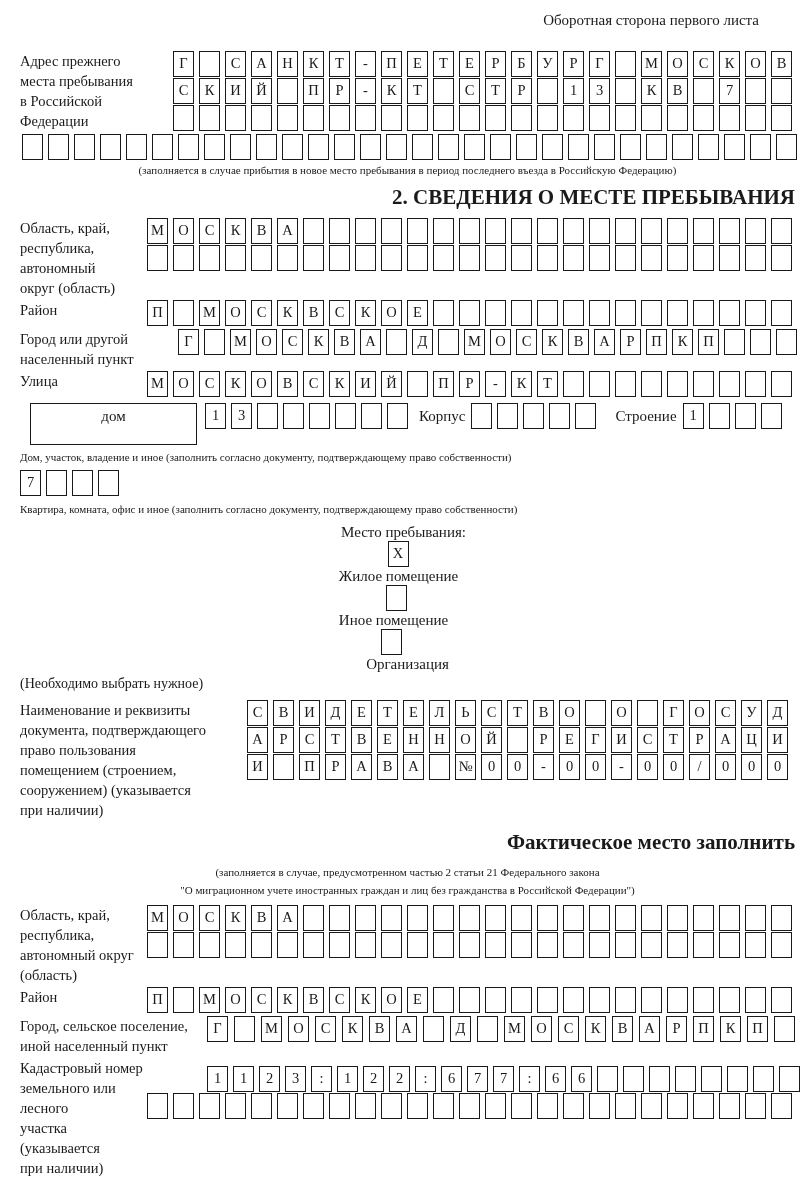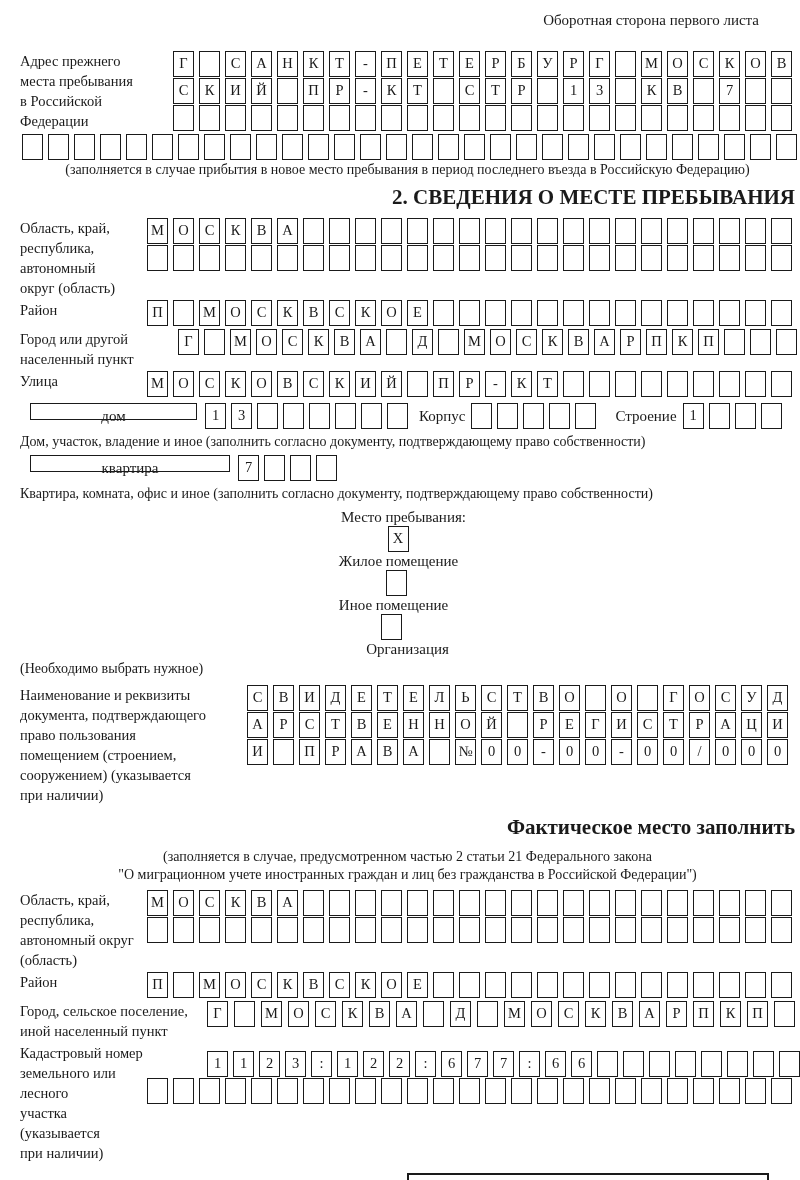--- a/index.html
+++ b/index.html
@@ -19,26 +19,26 @@
   .cellrow{white-space:nowrap; height:24px; margin-bottom:3px;}
   .cell{
     box-sizing:border-box; display:inline-block;
     width:21px; height:26px;
     border:1.7px solid #1a1a1a;
     margin-right:5px;
     text-align:center; line-height:23px;
     font-size:14.5px; vertical-align:top;
   }
   .wide .cell{margin-right:6px;}
-  .caption{font-size:14px; line-height:18px;}
+  .caption{font-size:11px; line-height:18px;}
   .caption-center{text-align:center;}
   .sec-title{font-weight:bold; font-size:21px; text-align:right; margin:6px 0 8px 0;}
   .full-row{margin-left:2px;}
   .field-rect{
-    box-sizing:border-box; border:1.7px solid #1a1a1a; height:17px;
+    box-sizing:border-box; border:1.7px solid #1a1a1a; height:42px;
     text-align:center; line-height:24px; font-size:15px; flex-shrink:0;
   }
   .house-row,.apt-row,.stay-row{display:flex; align-items:flex-start; margin-bottom:3px;}
   .inline-lbl{font-size:15px; line-height:27px; flex-shrink:0;}
   .mr6{margin-right:6px}.mr8{margin-right:8px}.mr10{margin-left:10px}
   .mr14{margin-right:14px}.mr18{margin-right:18px}.mr28{margin-right:28px}
   .stay-row{align-items:center; font-size:15px; margin-top:6px;flex-direction:column;}
   .hint{font-size:14px; text-align:left; width:480px; margin:0 0 8px 0;}
   .stamp-wrap{margin-left:372px; width:392px; margin-top:10px; text-align:center;}
   .stamp-box{border:2px solid #1a1a1a; width:358px; height:175px; margin:0 auto 6px auto; background:#fff;}
@@ -104,21 +104,20 @@
   <div class="field-rect mr10" style="width:167px; margin-left:10px;">дом</div>
   <div class="cellrow mr6" style="margin-left:8px;"><span class="cell">1</span><span class="cell">3</span><span class="cell"></span><span class="cell"></span><span class="cell"></span><span class="cell"></span><span class="cell"></span><span class="cell"></span></div>
   <span class="inline-lbl mr6">Корпус</span>
   <div class="cellrow mr14"><span class="cell"></span><span class="cell"></span><span class="cell"></span><span class="cell"></span><span class="cell"></span></div>
   <span class="inline-lbl mr6">Строение</span>
   <div class="cellrow"><span class="cell">1</span><span class="cell"></span><span class="cell"></span><span class="cell"></span></div>
 </div>
 <div class="caption mb4">Дом, участок, владение и иное (заполнить согласно документу, подтверждающему право собственности)</div>
 
 <div class="apt-row">
-  <div class="field-rect mr8" style="width:200px; margin-left:10px;">квартира</div>
   <div class="cellrow"><span class="cell">7</span><span class="cell"></span><span class="cell"></span><span class="cell"></span></div>
 </div>
 <div class="caption mb4">Квартира, комната, офис и иное (заполнить согласно документу, подтверждающему право собственности)</div>
 
 <div class="stay-row">
   <span class="mr8">Место пребывания:</span>
   <span class="cellrow mr14"><span class="cell">X</span></span>
   <span class="mr18">Жилое помещение</span>
   <span class="cellrow mr18"><span class="cell"></span></span>
   <span class="mr28">Иное помещение</span>

